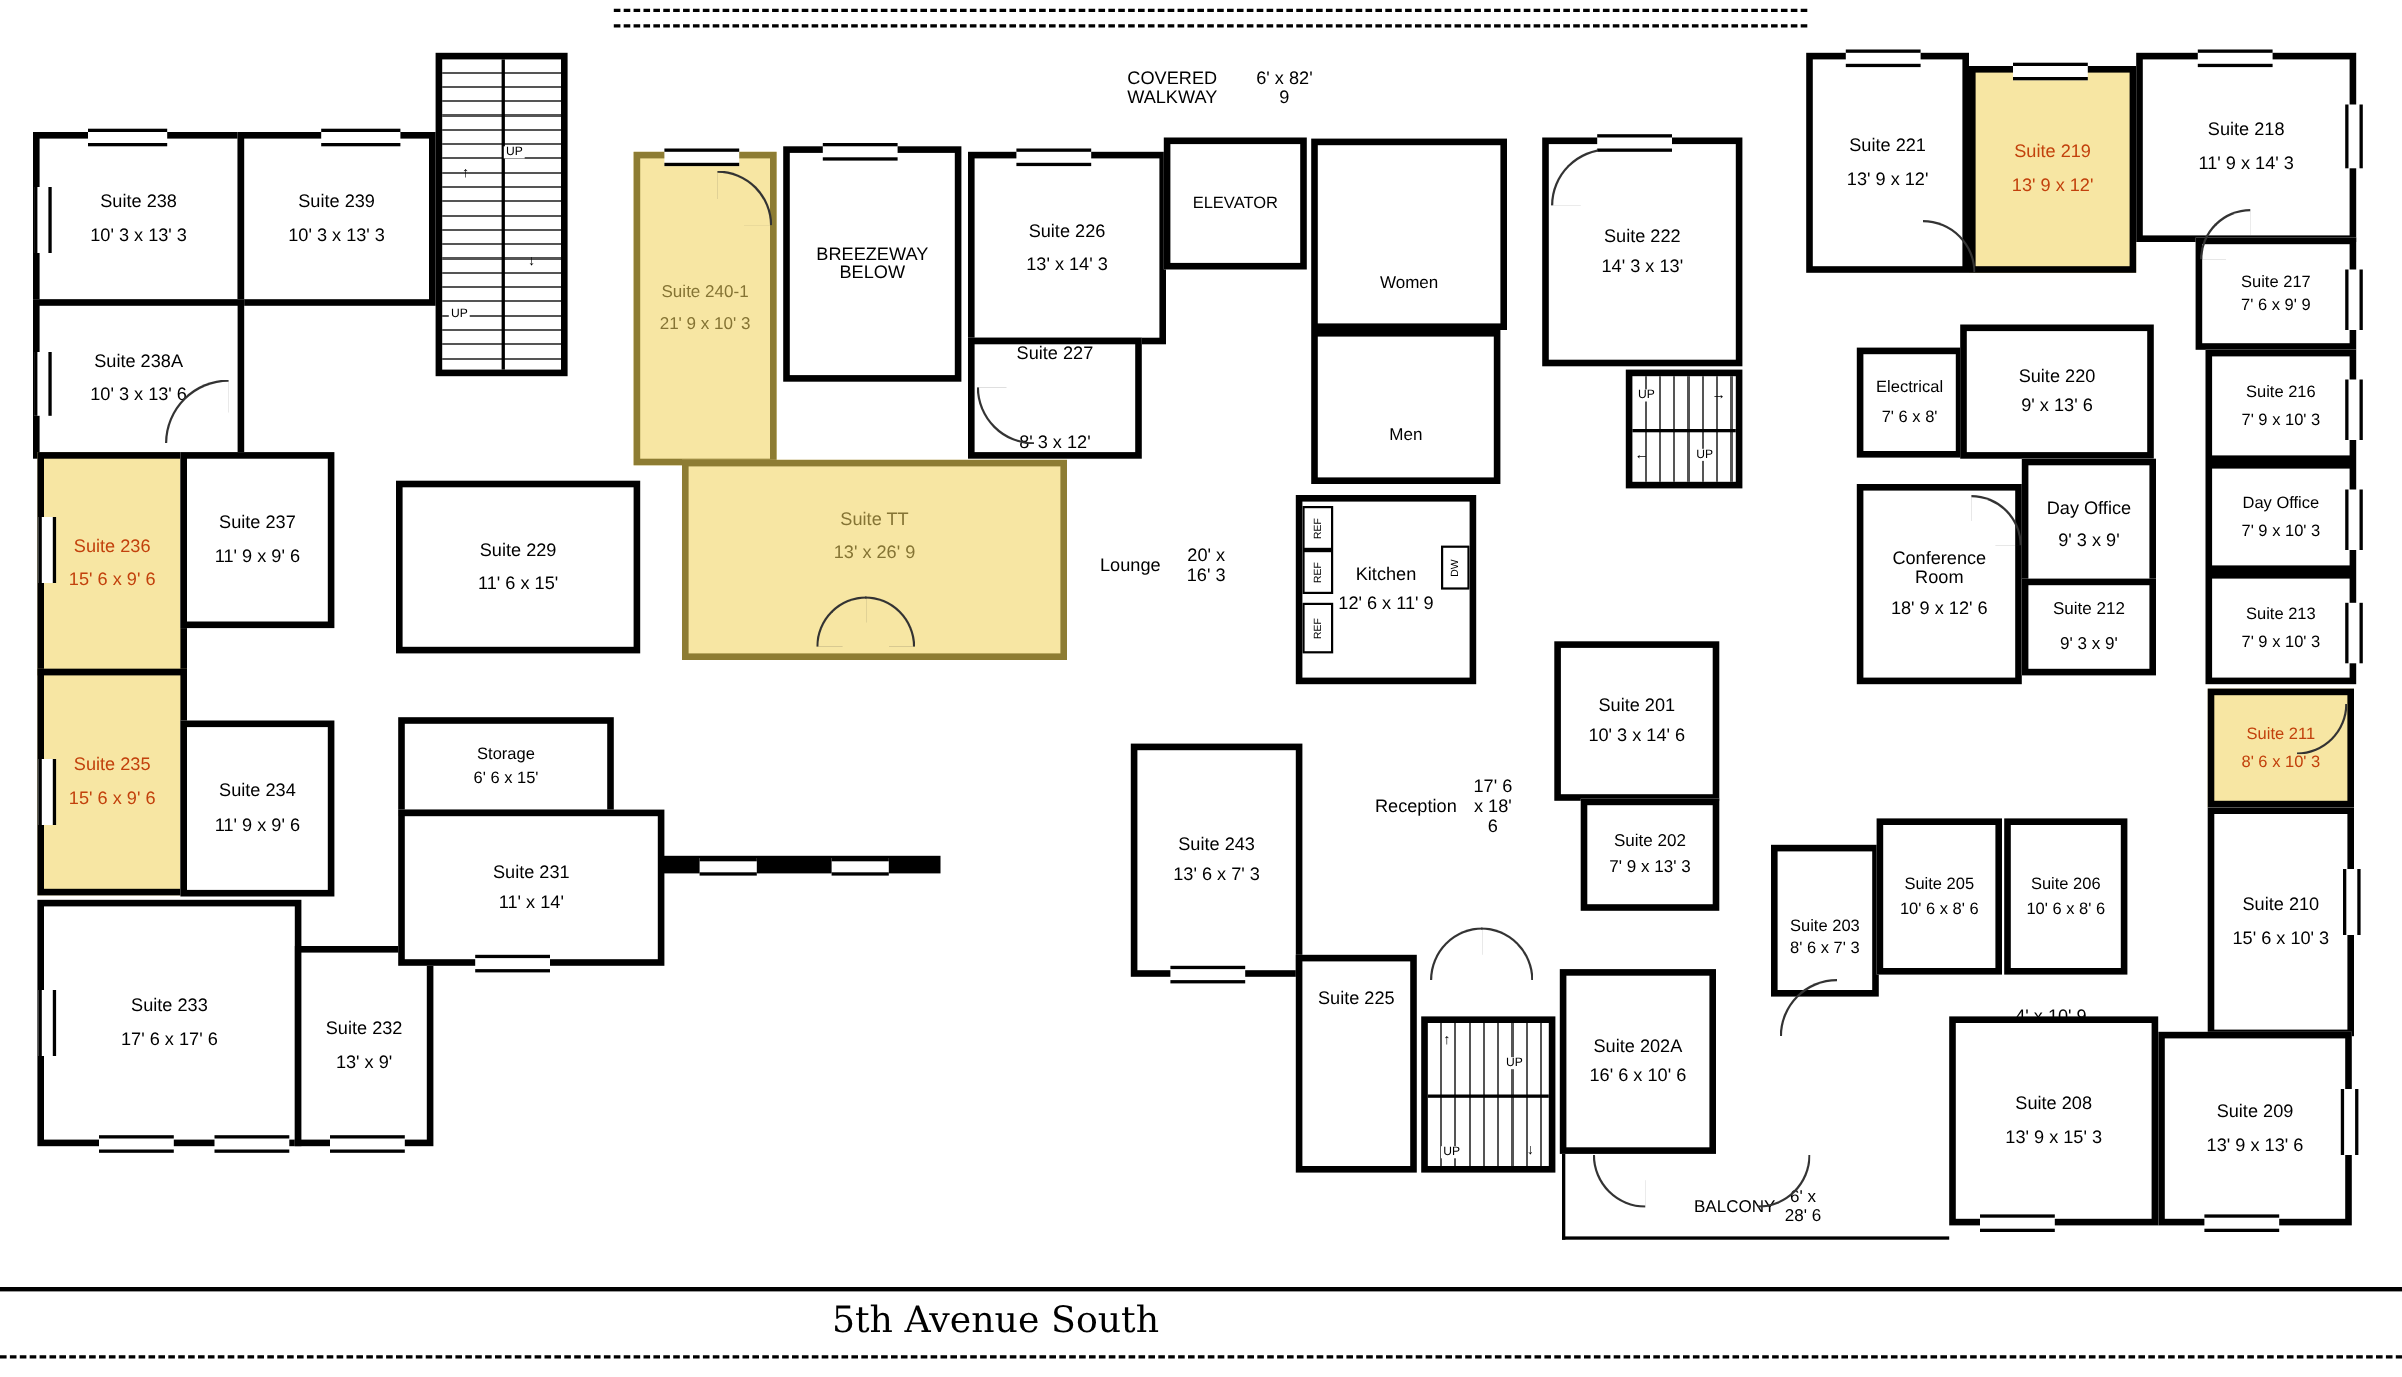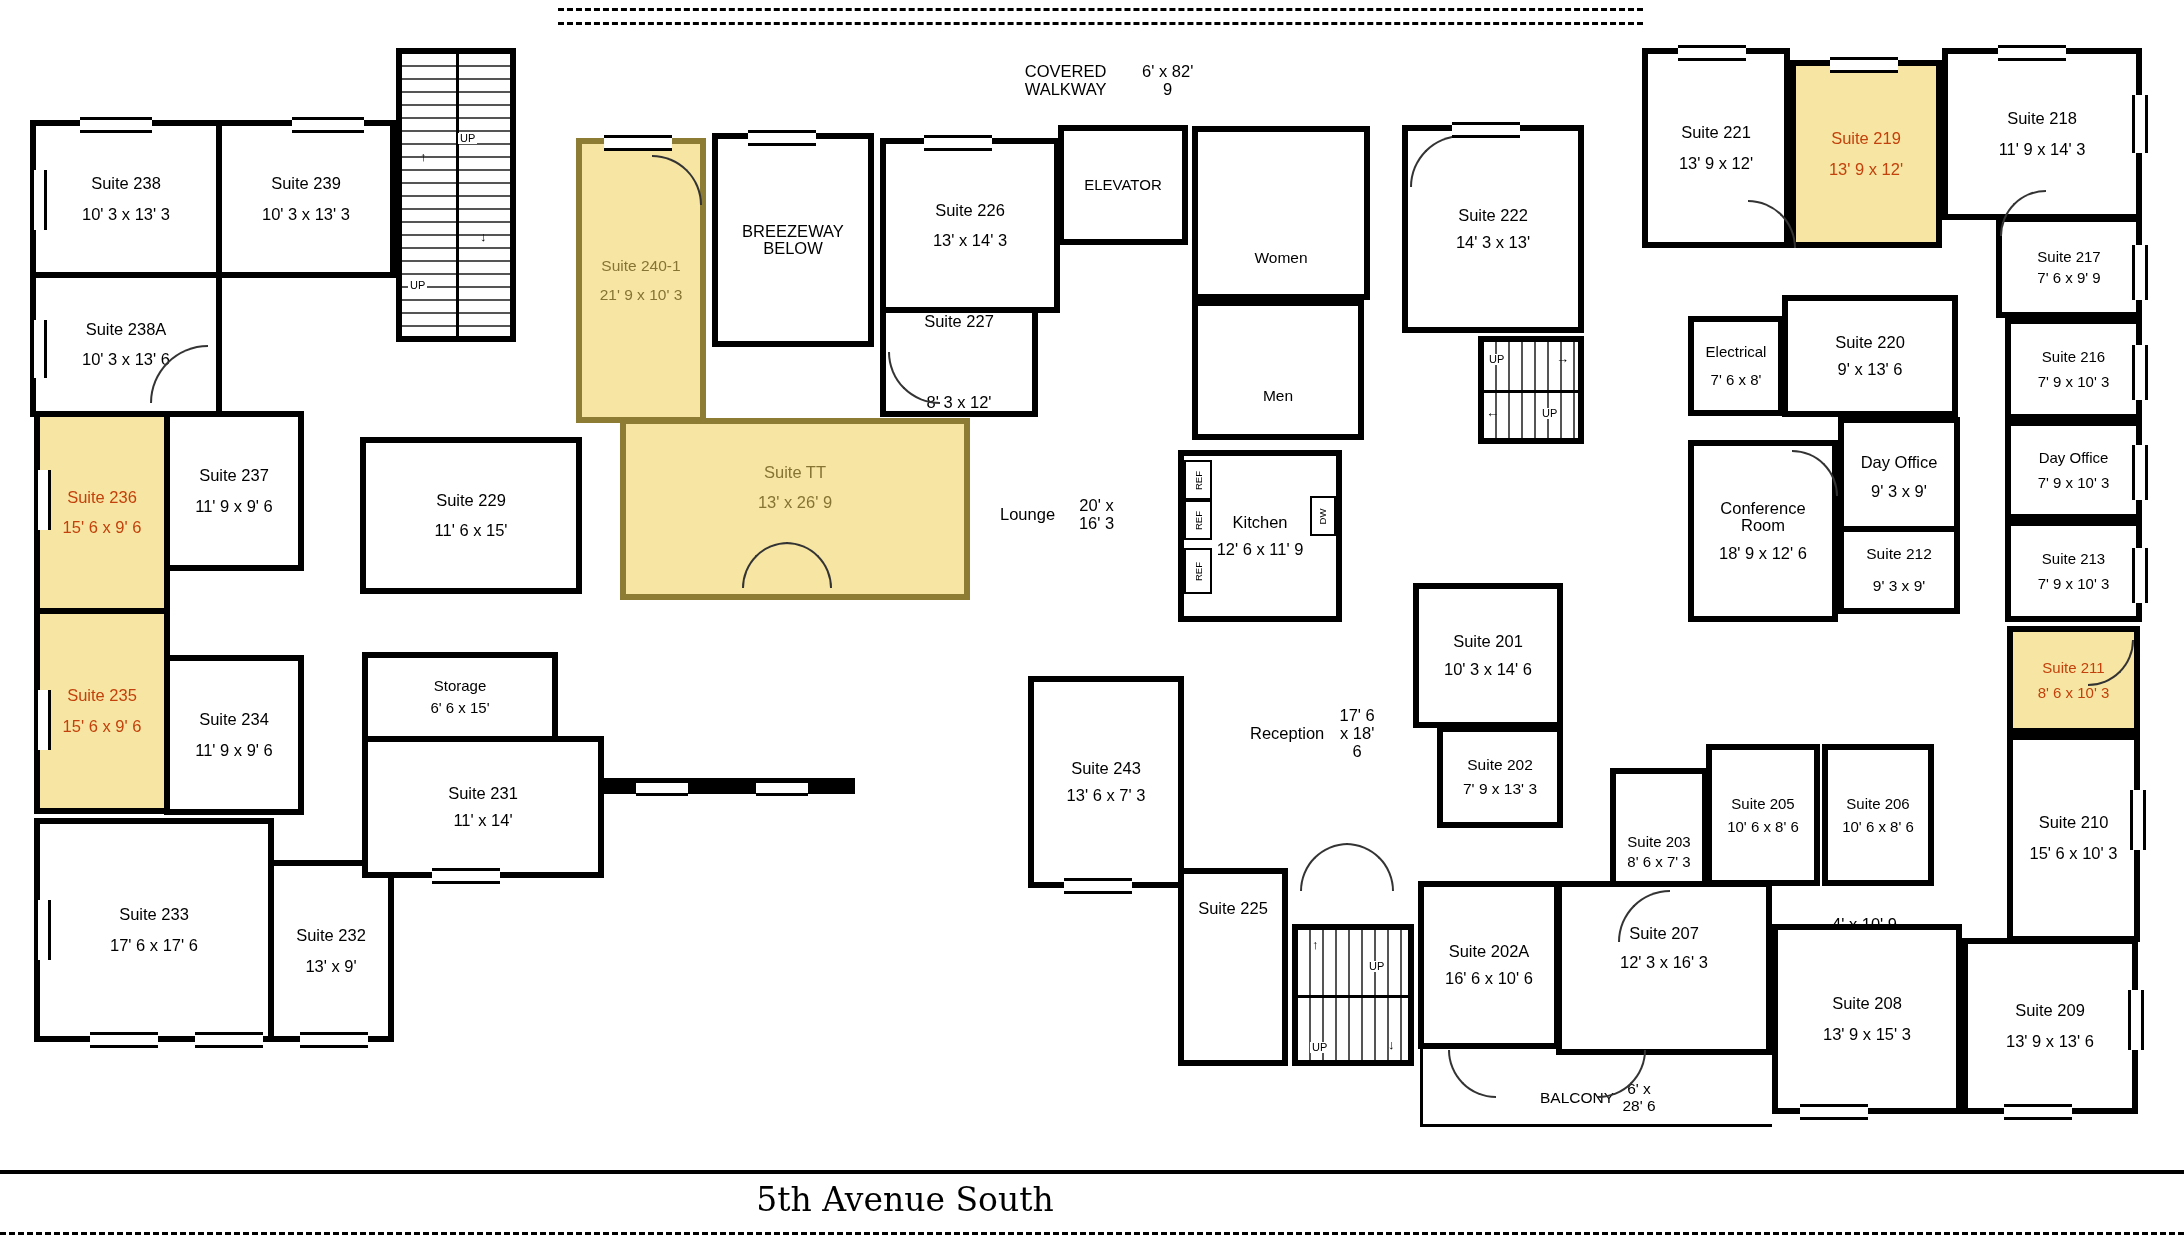--- a/index.html
+++ b/index.html
@@ -279,24 +279,20 @@
     <span class="nm">Suite 206</span>
     <span class="dm">10' 6 x 8' 6</span>
   </div>
   <div class="openlabel" style="left:1832px;top:901px;width:95px;margin-top:14px;">
     <span>4' x 10' 9</span>
   </div>
   <div class="room" style="left:1418px;top:881px;width:142px;height:168px;gap:10px;">
     <span class="nm">Suite 202A</span>
     <span class="dm">16' 6 x 10' 6</span>
   </div>
-  <div class="room" style="left:1556px;top:881px;width:216px;height:174px;justify-content:flex-start;padding-top:38px;gap:12px;">
-    <span class="nm">Suite 207</span>
-    <span class="dm">12' 3 x 16' 3</span>
-  </div>
 
   <div class="openlabel" style="left:1540px;top:1080px;width:120px;gap:4px;font-size:15.5px;">
     <span>BALCONY</span>
     <span>6' x 28' 6</span>
   </div>
   <div class="solidline" style="left:1420px;top:1124px;width:352px;height:3px;"></div>
   <div class="solidline" style="left:1420px;top:1049px;width:3px;height:78px;"></div>
 
   <div class="arc nw" style="left:150px;top:345px;width:56px;height:56px;"></div>
   <div class="arc ne" style="left:652px;top:155px;width:48px;height:48px;"></div>

